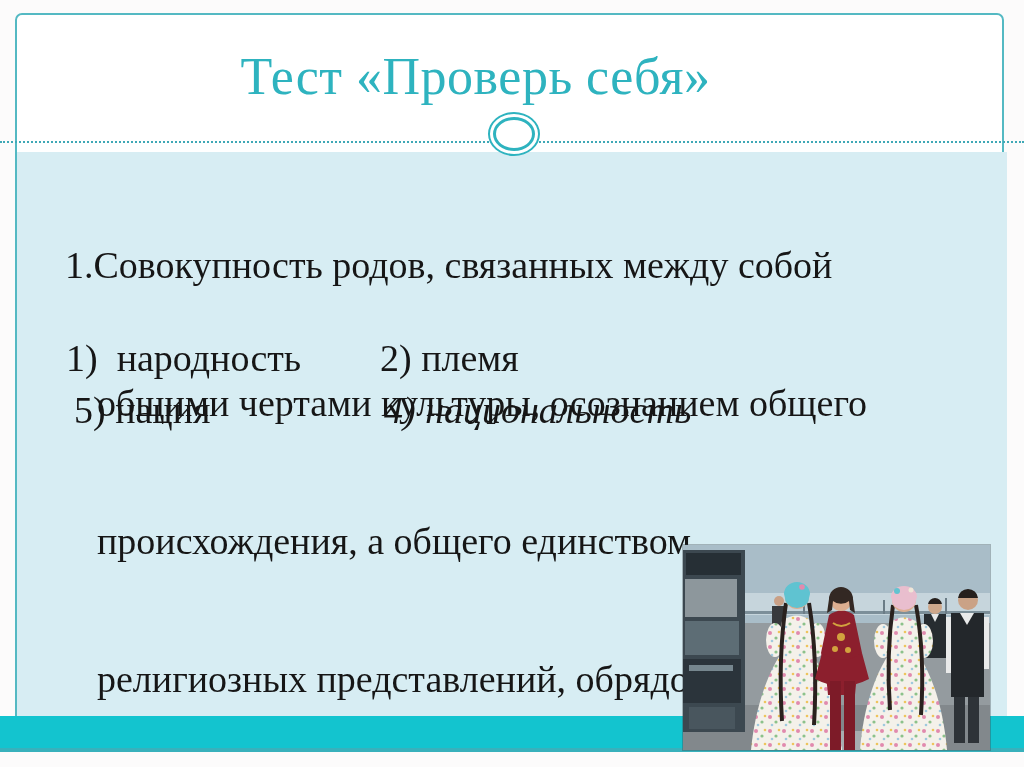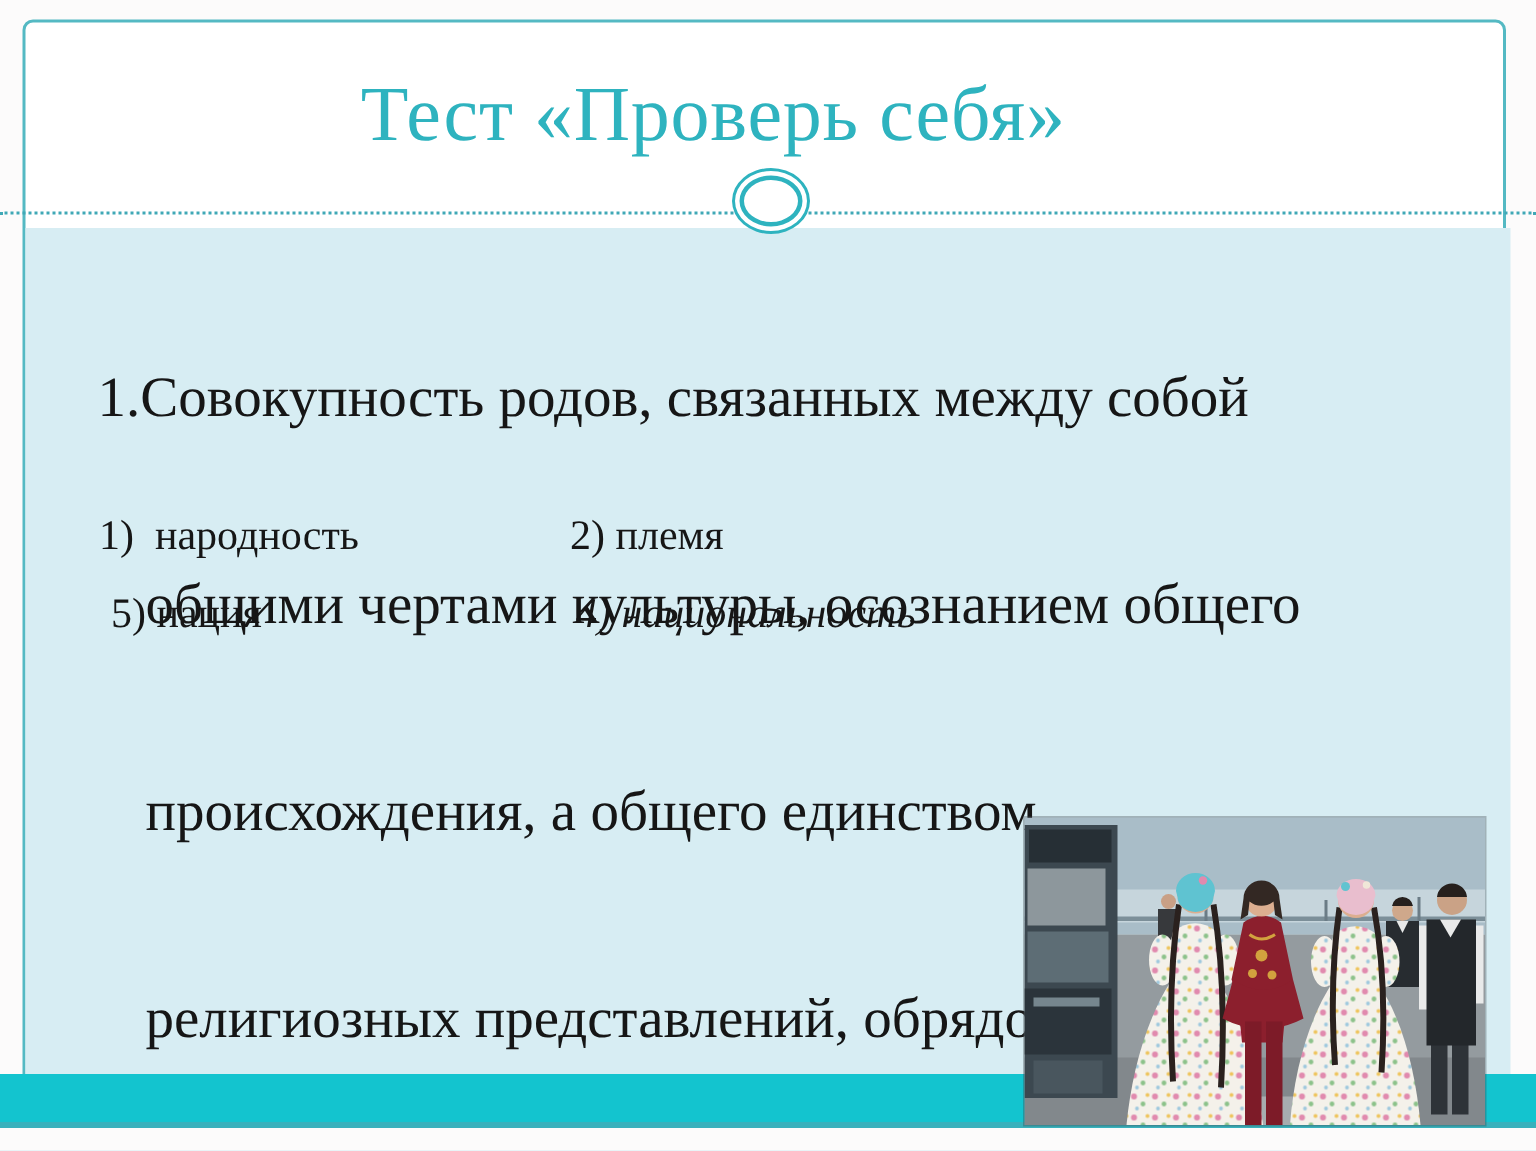--- a/index.html
+++ b/index.html
@@ -46,21 +46,21 @@
     z-index:3;letter-spacing:0.5px;
   }
   .question{
     position:absolute;left:0;top:150px;width:960px;z-index:3;
     color:var(--text);font-size:38px;line-height:46px;white-space:pre;
   }
   .q-line{position:relative;padding-left:97px;}
   .q-line.first{padding-left:65px;}
   .option{
     position:absolute;z-index:3;color:var(--text);
-    font-size:28px;line-height:44px;white-space:pre;
+    font-size:38px;line-height:44px;white-space:pre;
   }
   .opt-1{left:66px;top:336px;}
   .opt-2{left:380px;top:336px;}
   .opt-3{left:74px;top:388px;}
   .opt-4{left:384px;top:388px;font-style:italic;}
   .band{
     position:absolute;left:0;top:716px;width:1024px;height:32px;
     background:var(--band);border-bottom:4px solid var(--band-edge);
     z-index:2;
   }

